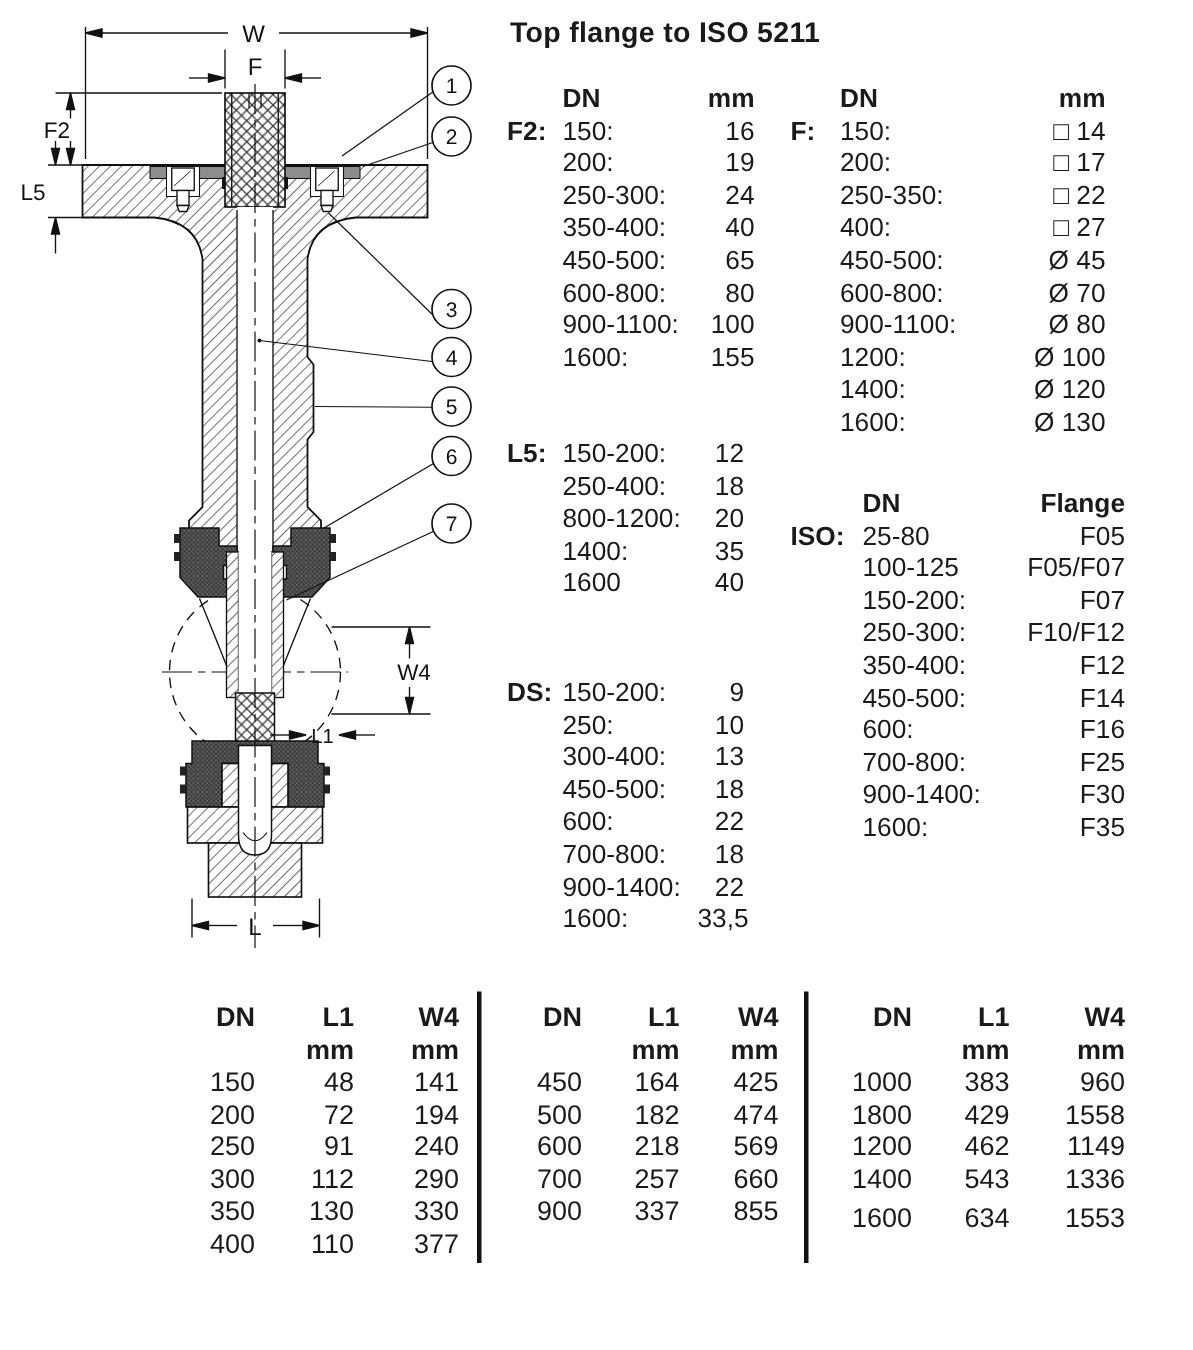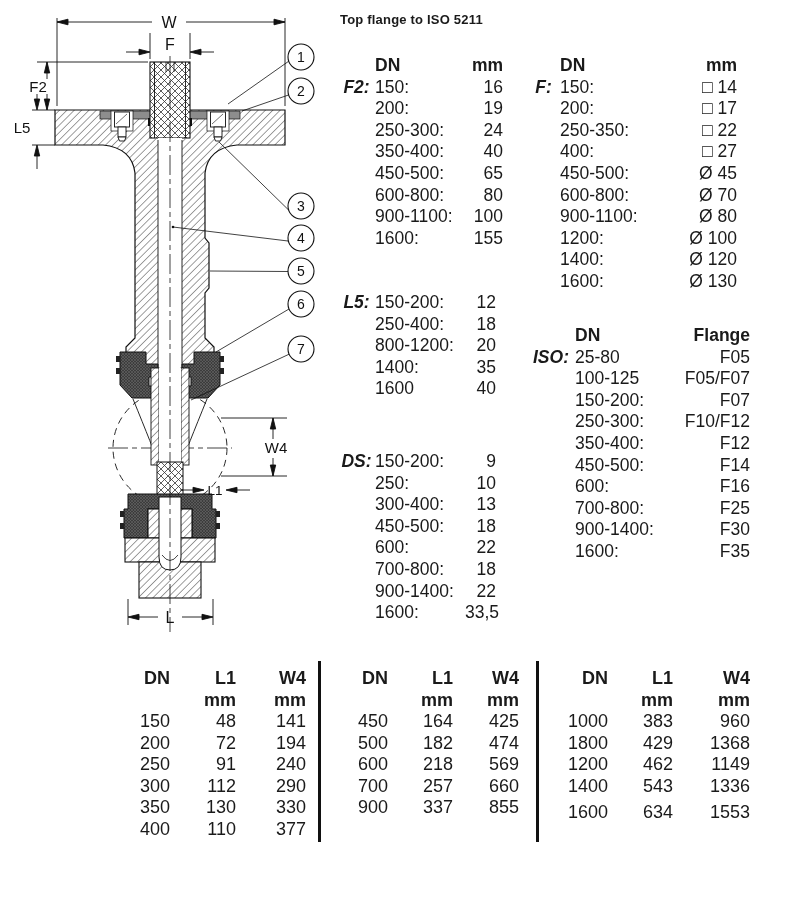--- a/index.html
+++ b/index.html
@@ -1,26 +1,26 @@
 <!DOCTYPE html>
 <html><head>
 <meta charset="utf-8">
 <style>
   html,body{margin:0;padding:0;background:#fff;}
   #page{position:relative;width:795px;height:900px;background:#fff;overflow:hidden;
         font-family:"Liberation Sans",sans-serif;color:#1a1a1a;}
-  #title{position:absolute;left:340px;top:12px;font-size:13px;font-weight:bold;letter-spacing:.2px;}
+  #title{position:absolute;left:340px;top:12px;font-size:19px;font-weight:bold;letter-spacing:.2px;}
   
   .spec{position:absolute;font-size:17.5px;line-height:21.6px;white-space:nowrap;}
   .srow{display:grid;}
   .g-f2 .srow{grid-template-columns:37px 90px 38px;}
   .g-l5 .srow{grid-template-columns:37px 90px 31px;}
   .g-f  .srow{grid-template-columns:33px 85px 92px;}
   .g-iso .srow{grid-template-columns:48px 85px 90px;}
-  .lbl{font-weight:bold;text-align:center;font-style:italic;}
+  .lbl{font-weight:bold;text-align:left;}
   .dn{text-align:left;}
   .val{text-align:right;}
   .head span{font-weight:bold;}
   
   .dimgroup{position:absolute;font-size:18px;line-height:21.5px;white-space:nowrap;}
   .drow{display:grid;}
   .dg1 .drow{grid-template-columns:50px 66px 70px;}
   .dg2 .drow{grid-template-columns:50px 65px 66px;}
   .dg3 .drow{grid-template-columns:53px 65px 77px;}
   .drow span{text-align:right;}
@@ -554,21 +554,21 @@
     <div class="rows">
 
     <div class="drow">
           <span>1000</span>
           <span>383</span>
           <span>960</span>
         </div>
         <div class="drow">
           <span>1800</span>
           <span>429</span>
-          <span>1368</span>
+          <span>1558</span>
         </div>
         <div class="drow">
           <span>1200</span>
           <span>462</span>
           <span>1149</span>
         </div>
         <div class="drow">
           <span>1400</span>
           <span>543</span>
           <span>1336</span>

